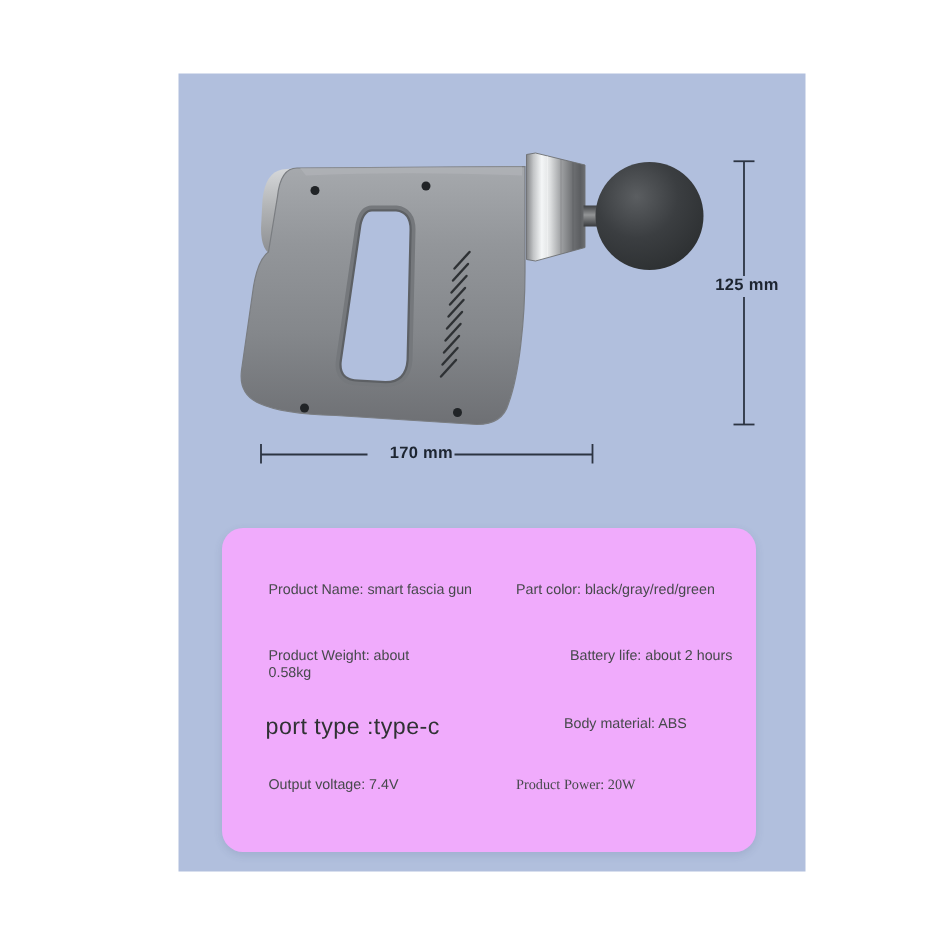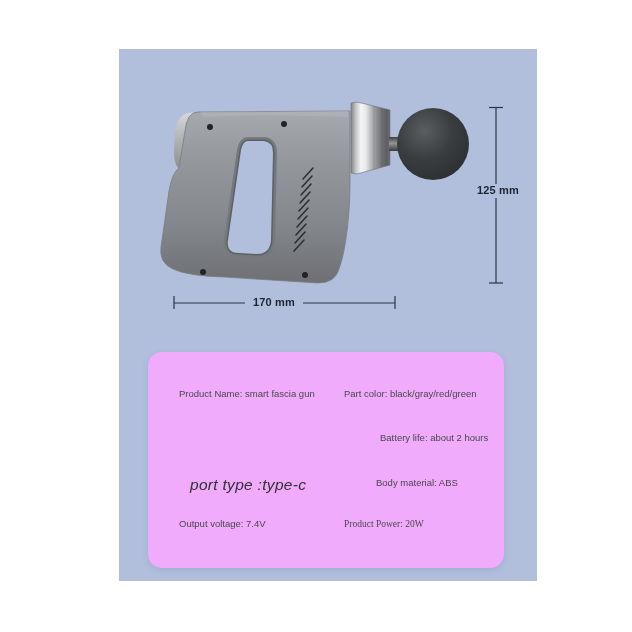--- a/index.html
+++ b/index.html
@@ -12,40 +12,40 @@
   .panel{
     position:absolute;left:107px;top:49px;width:418px;height:532px;
     background:#b1bfdd;
   }
   .art{position:absolute;left:0;top:0;width:632px;height:632px;pointer-events:none;}
   .dim-label{
     position:absolute;font-size:11px;font-weight:700;color:#1d2531;
     text-align:center;line-height:13px;letter-spacing:0.2px;white-space:nowrap;
   }
   .dim-label.height{left:458px;top:184px;width:56px;}
-  .dim-label.width{left:234px;top:296px;width:56px;}
+  .dim-label.width{left:234px;top:296px;width:56px;text-align:right;}
   .spec-card{
     position:absolute;left:136px;top:352px;width:356px;height:216px;
     background:#f0abfc;border-radius:14px;
     box-shadow:0 2px 6px rgba(55,70,110,0.14);
   }
   .cell{
     position:absolute;font-size:9.5px;line-height:10.5px;color:#47494c;
     white-space:nowrap;letter-spacing:0;
   }
   .cell.wrap{white-space:normal;width:122px;}
   .cell.big{
     font-size:15.5px;line-height:17px;color:#303234;letter-spacing:0.3px;
     white-space:nowrap;
   }
   .c-name{left:31px;top:37px;}
   .c-color{left:196px;top:37px;}
   .c-weight{left:31px;top:81px;}
   .c-battery{left:196px;top:81px;padding-left:36px;}
-  .c-port{left:42px;top:124px;font-style:italic;}
+  .c-port{left:29px;top:124px;}
   .c-material{left:208px;top:126px;padding-left:20px;}
   .c-voltage{left:31px;top:167px;text-align:right;}
   .c-power{left:196px;top:167px;font-family:Liberation Serif, serif;}
 </style>
 </head>
 <body>
 
 <div class="screenshot">
 
   <div class="panel"></div>
@@ -151,20 +151,21 @@
       <path d="M 383,296 L 383,309"></path>
     </g>
   </svg>
 
   <div class="dim-label height">125 mm</div>
   <div class="dim-label width">170 mm</div>
 
   <div class="spec-card">
     <div class="cell c-name">Product Name: smart fascia gun</div>
     <div class="cell c-color">Part color: black/gray/red/green</div>
+    <div class="cell wrap c-weight">Product Weight: about 0.58kg</div>
     <div class="cell c-battery">Battery life: about 2 hours</div>
     <div class="cell big c-port">port type :type-c</div>
     <div class="cell c-material">Body material: ABS</div>
     <div class="cell c-voltage">Output voltage: 7.4V</div>
     <div class="cell c-power">Product Power: 20W</div>
   </div>
 
 </div>
 
 </body></html>

